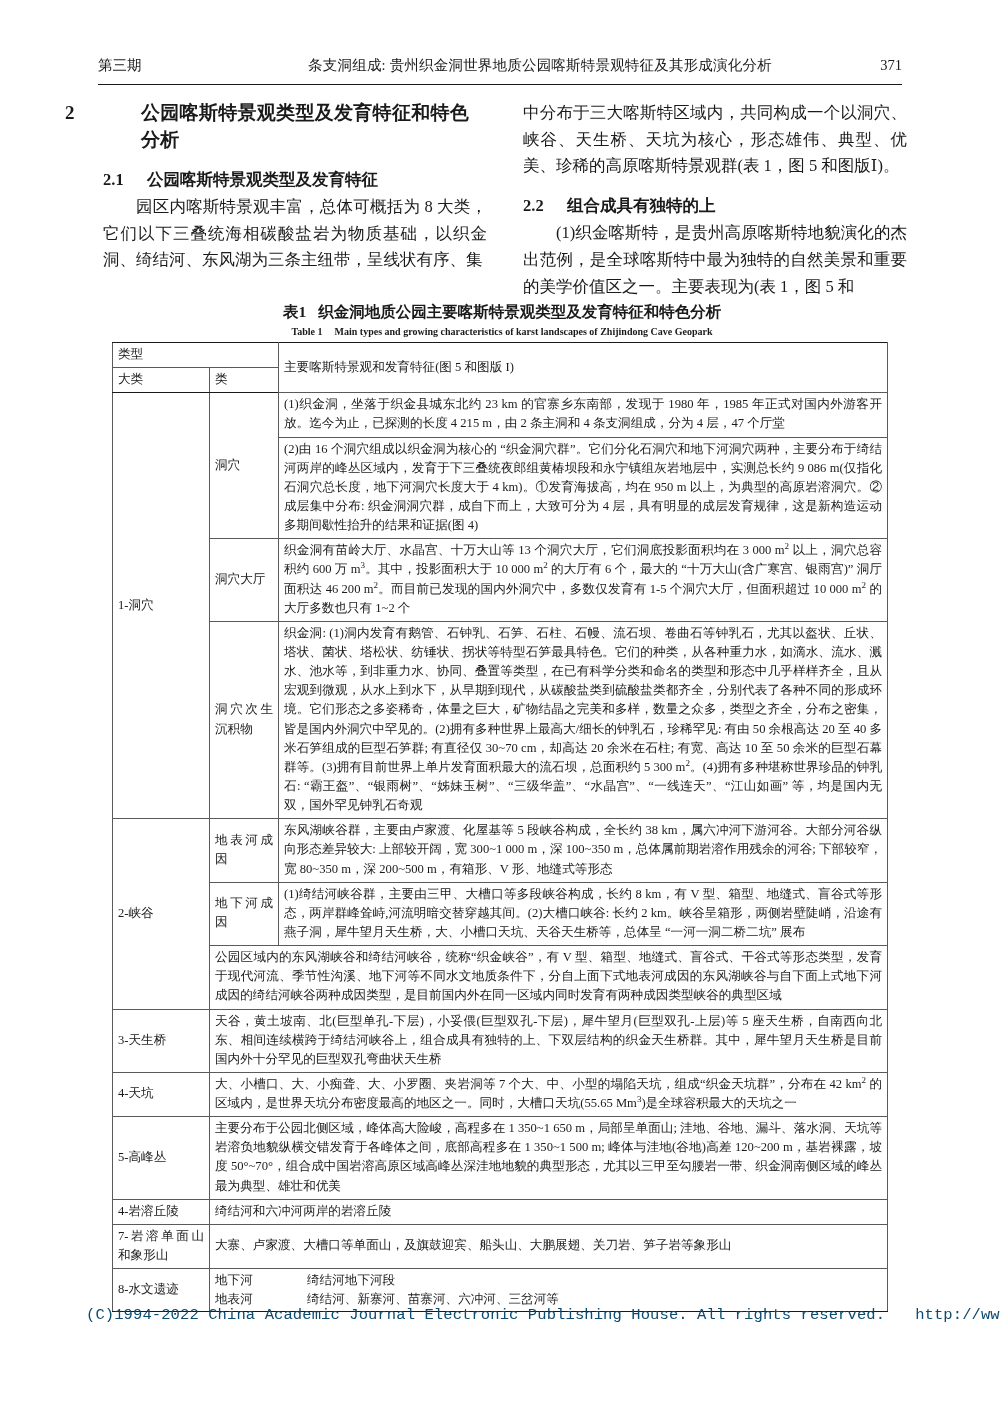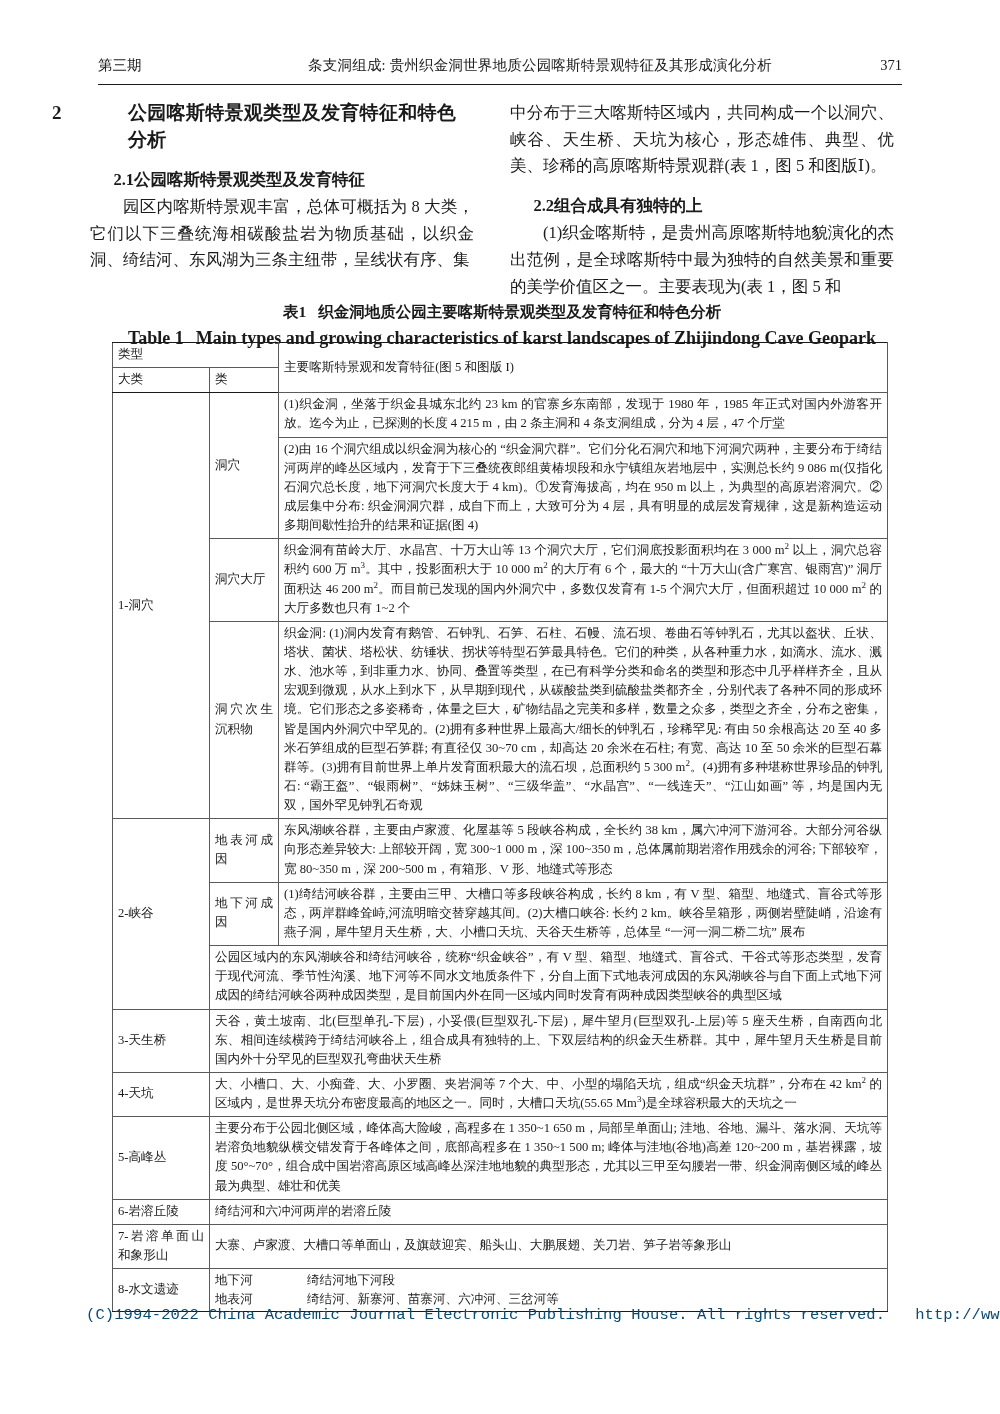--- a/index.html
+++ b/index.html
@@ -45,21 +45,21 @@
     left: 98px;
     top: 84px;
     width: 804px;
     height: 0;
     border-top: 1.6px solid #1a1a1a;
   }
 
   
   .cols {
     position: absolute;
-    left: 90px;
+    left: 103px;
     top: 100px;
     width: 804px;
     display: flex;
     gap: 36px;
   }
   .col { width: 392px; }
 
   h2.sec {
     margin: 0 0 4px 0;
     font-size: 19px;
@@ -80,21 +80,20 @@
   }
   h3.subsec {
     margin: 14px 0 2px 0;
     font-size: 16.5px;
     font-weight: bold;
     line-height: 1.45;
   }
   h3.subsec .num {
     display: inline-block;
     width: 44px;
-    text-align: right;
   }
   p.body {
     margin: 0;
     font-size: 16.5px;
     line-height: 1.62;
     text-align: justify;
     text-justify: inter-ideograph;
     text-indent: 2em;
   }
   p.body.noind { text-indent: 0; }
@@ -107,21 +106,21 @@
     width: 804px;
     text-align: center;
   }
   .tbl-cap .cn {
     font-size: 15.5px;
     font-weight: bold;
     line-height: 1.55;
   }
   .tbl-cap .cn .lbl { margin-right: 12px; }
   .tbl-cap .en {
-    font-size: 18px;
+    font-size: 10px;
     font-weight: bold;
     line-height: 1.6;
     font-family: "Liberation Serif", "DejaVu Serif", serif;
   }
   .tbl-cap .en .lbl { margin-right: 12px; }
 
   
   table.karst {
     position: absolute;
     left: 112px;
@@ -254,21 +253,21 @@
         </tr>
         <tr>
           <td class="ctr c-major" rowspan="1">4-天坑</td>
           <td class="c-desc" colspan="2">大、小槽口、大、小痴聋、大、小罗圈、夹岩洞等 7 个大、中、小型的塌陷天坑，组成“织金天坑群”，分布在 42 km<sup>2</sup> 的区域内，是世界天坑分布密度最高的地区之一。同时，大槽口天坑(55.65 Mm<sup>3</sup>)是全球容积最大的天坑之一</td>
         </tr>
         <tr>
           <td class="ctr c-major" rowspan="1">5-高峰丛</td>
           <td class="c-desc" colspan="2">主要分布于公园北侧区域，峰体高大险峻，高程多在 1 350~1 650 m，局部呈单面山; 洼地、谷地、漏斗、落水洞、天坑等岩溶负地貌纵横交错发育于各峰体之间，底部高程多在 1 350~1 500 m; 峰体与洼地(谷地)高差 120~200 m，基岩裸露，坡度 50°~70°，组合成中国岩溶高原区域高峰丛深洼地地貌的典型形态，尤其以三甲至勾腰岩一带、织金洞南侧区域的峰丛最为典型、雄壮和优美</td>
         </tr>
         <tr>
-          <td class="ctr c-major" rowspan="1">6-岩溶丘陵</td>
+          <td class="ctr c-major" rowspan="1">4-岩溶丘陵</td>
           <td class="c-desc" colspan="2">绮结河和六冲河两岸的岩溶丘陵</td>
         </tr>
         <tr>
           <td class="ctr c-major" rowspan="1">7-岩溶单面山和象形山</td>
           <td class="c-desc" colspan="2">大寨、卢家渡、大槽口等单面山，及旗鼓迎宾、船头山、大鹏展翅、关刀岩、笋子岩等象形山</td>
         </tr>
         <tr class="last">
           <td class="ctr c-major" rowspan="1">8-水文遗迹</td>
           <td class="c-desc" colspan="2" style="padding: 2px 5px;">
             <div class="sub-split">

